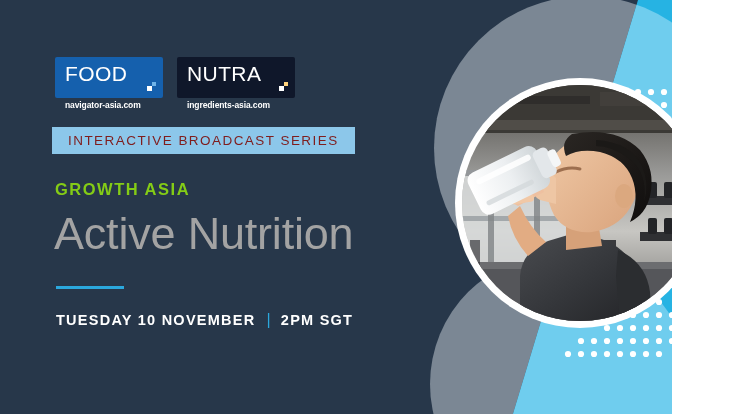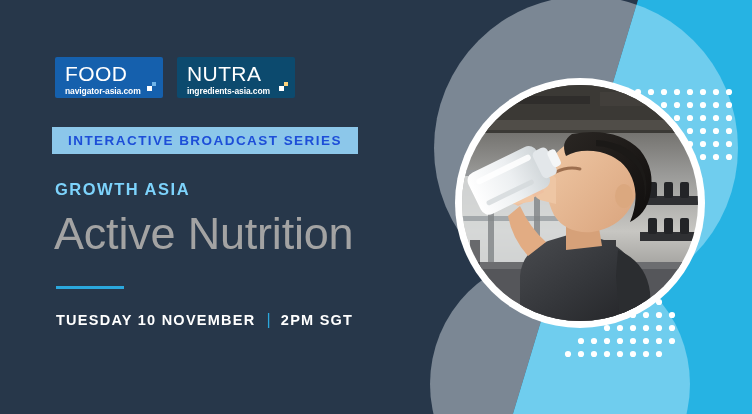--- a/index.html
+++ b/index.html
@@ -2,21 +2,21 @@
 <html><head>
 <meta charset="utf-8">
 <style>
   html, body {
     margin: 0;
     padding: 0;
     background: #ffffff;
   }
   #banner {
     position: relative;
-    width: 752px;
+    width: 672px;
     height: 414px;
     overflow: hidden;
     background: #27374a;
     font-family: "Liberation Sans", sans-serif;
     -webkit-font-smoothing: antialiased;
   }
 
   
   .bg-layer {
     position: absolute;
@@ -45,36 +45,36 @@
     gap: 14px;
   }
   .logo {
     position: relative;
     padding: 6px 10px 5px 10px;
     border-radius: 2px;
     line-height: 1;
     box-sizing: border-box;
   }
   .logo-food   { background: #1560ad; width: 108px; height: 41px; }
-  .logo-nutra  { background: #0c4a6e; width: 118px; height: 41px; }
+  .logo-nutra  { background: #0f172a; width: 118px; height: 41px; }
   .logo-main {
     display: block;
     color: #ffffff;
     font-size: 21px;
     font-weight: 400;
     letter-spacing: 0.4px;
     line-height: 21px;
   }
   .logo-sub {
     display: block;
     color: #ffffff;
     font-size: 8.5px;
     font-weight: 700;
     line-height: 11px;
-    margin-top: 2px;
+    margin-top: 16px;
     letter-spacing: -0.1px;
   }
   .logo-dots {
     position: absolute;
     right: 7px;
     bottom: 7px;
     width: 9px;
     height: 9px;
   }
   .logo-dots i {
@@ -85,35 +85,35 @@
   .logo-food .logo-dots i.d2 { left: 5px; top: 0;   width: 4px; height: 4px; background: #6fb3e8; }
   .logo-nutra .logo-dots i.d1 { left: 0;   top: 4px; width: 5px; height: 5px; background: #ffffff; }
   .logo-nutra .logo-dots i.d2 { left: 5px; top: 0;   width: 4px; height: 4px; background: #ffd27a; }
 
   
   .ribbon {
     position: absolute;
     left: 52px;
     top: 127px;
     background: #8cc7ea;
-    color: #1d4ed8;
+    color: #7f1d1d;
     font-size: 13.5px;
-    font-weight: 700;
+    font-weight: 400;
     letter-spacing: 1.45px;
     padding: 7px 16px 6px 16px;
     line-height: 14px;
     white-space: nowrap;
   }
 
   
   .eyebrow {
     position: absolute;
     left: 55px;
     top: 180px;
-    color: #7dd3fc;
+    color: #84cc16;
     font-size: 16.5px;
     font-weight: 700;
     letter-spacing: 1.5px;
     line-height: 18px;
     white-space: nowrap;
   }
 
   
   .headline {
     position: absolute;

